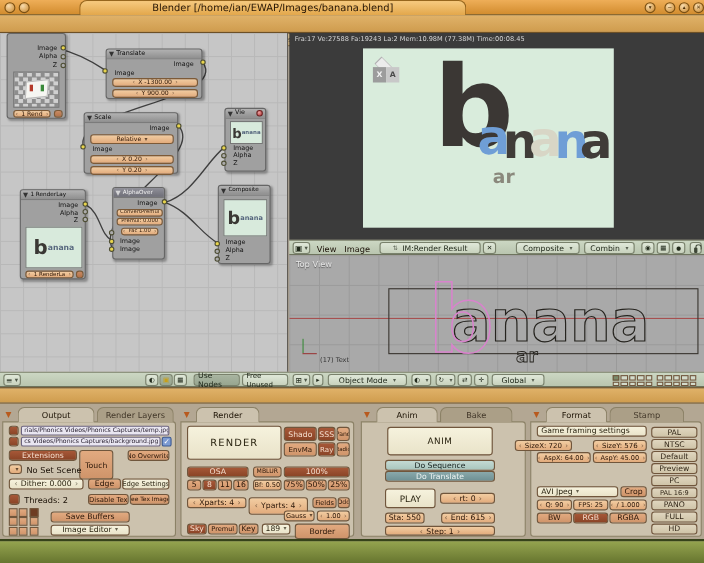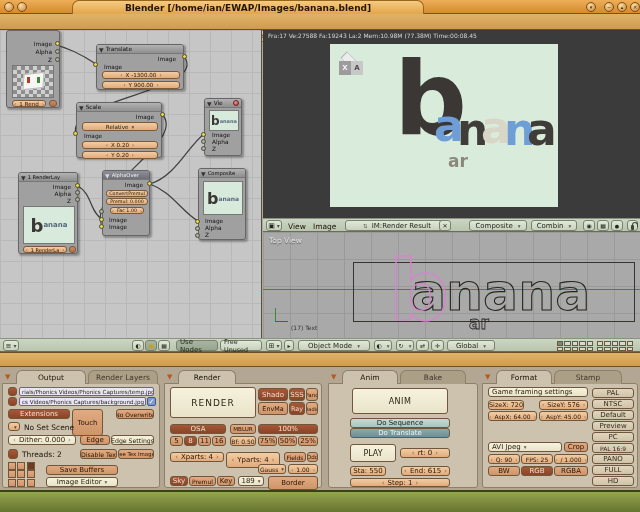--- a/index.html
+++ b/index.html
@@ -1,21 +1,21 @@
 <!DOCTYPE html>
 <html><head>
 <meta charset="utf-8">
 <style>
 *{margin:0;padding:0;box-sizing:border-box}
 body{background:#3a3a3a;font-family:"DejaVu Sans",sans-serif}
 #screen{position:relative;width:640px;height:512px;overflow:hidden;background:#b3a793;color:#1c1208}
 .abs{position:absolute}
 
 .titlebar{left:0;top:0;width:640px;height:14px;background:linear-gradient(#eeae58,#d28c2e);border-bottom:1px solid #7a5414}
-.titletab{left:72px;top:0;width:352px;height:14px;background:linear-gradient(#f6ca80,#e2a64a);border:1px solid #96661e;border-bottom:none;border-radius:7px 7px 0 0;display:flex;align-items:center;justify-content:center;font-weight:bold;font-size:9px;color:#241404}
+.titletab{left:72px;top:0;width:352px;height:14px;background:linear-gradient(#f6ca80,#e2a64a);border:1px solid #96661e;border-bottom:none;border-radius:7px 7px 0 0;display:flex;align-items:center;justify-content:center;font-weight:normal;font-size:9px;color:#241404}
 .cbtn{width:10px;height:10px;border-radius:50%;background:radial-gradient(circle at 35% 30%,#f8dcae,#c8862c);border:1px solid #7a5014;display:flex;align-items:center;justify-content:center;font-size:5px;color:#4a2e08}
 
 .topbar{left:0;top:14px;width:640px;height:16px;background:linear-gradient(#e0b269,#cf9c4e);border-bottom:1px solid #6d5026}
 .menu{position:absolute;top:18px;font-size:7.5px;color:#2a1c08}
 .hfield{position:absolute;height:12px;background:linear-gradient(#eccf96,#dcb470);border:1px solid #87683a;border-radius:7px;display:flex;align-items:center;padding:0 4px;font-size:6.5px;color:#2a1a06;gap:2px}
 .greenbtn{position:absolute;height:12px;background:linear-gradient(#55b553,#1f7d2c);border:1px solid #14571c;border-radius:7px;display:flex;align-items:center;padding:0 4px;font-size:6.2px;color:#f2fbef;gap:3px}
 .stats{position:absolute;font-size:6px;letter-spacing:-.1px;color:#2c1e08;font-weight:bold}
 
 .greenhdr{background:linear-gradient(#ccd7c3,#b9c5af);border-top:1px solid #8a937d;border-bottom:1px solid #676e58}
 .ghost{position:absolute;height:11px;background:linear-gradient(#e0e8d9,#c8d2bd);border:1px solid #79816c;border-radius:3px;display:flex;align-items:center;justify-content:center;font-size:7px;color:#222a1c;padding:0 3px;gap:2px}
@@ -301,21 +301,21 @@
     </div>
   </div>
 
   <div class="abs greenhdr" style="left:263px;top:218px;width:377px;height:14px">
     <div class="ghost" style="left:3px;top:1px;width:16px">
         <span>▣</span>
         <span class="tiny">▾</span>
       </div>
     <span class="abs" style="left:25px;top:3px;font-size:7.5px">View</span>
     <span class="abs" style="left:50px;top:3px;font-size:7.5px">Image</span>
-    <div class="ghost db" style="left:82px;top:1px;width:104px">
+    <div class="ghost db" style="left:82px;top:1px;width:92px">
         <span>IM:Render Result</span>
       </div>
     <div class="ghost" style="left:176px;top:1px;width:12px">
         <span style="font-size:6px">✕</span>
       </div>
     <div class="ghost dd" style="left:206px;top:1px;width:58px">
         <span>Composite</span>
       </div>
     <div class="ghost dd" style="left:268px;top:1px;width:46px">
         <span>Combin</span>
@@ -640,21 +640,21 @@
   <div class="abs tab on" style="left:496px;top:370px;width:56px">
       <span>Format</span>
     </div>
   <div class="abs tab off" style="left:554px;top:370px;width:68px">
       <span>Stamp</span>
     </div>
   <div class="abs pbody" style="left:482px;top:383px;width:156px;height:105px"></div>
   <div class="b cream" style="left:488px;top:387px;width:100px;height:10px;justify-content:flex-start;padding:0 3px">
       <span>Game framing settings</span>
     </div>
-  <div class="b fld arr" style="left:488px;top:400px;width:36px;height:10px;font-size:6.4px">
+  <div class="b fld arr" style="left:468px;top:400px;width:52px;height:10px;font-size:6.4px">
       <span>SizeX: 720</span>
     </div>
   <div class="b fld arr" style="left:539px;top:400px;width:49px;height:10px;font-size:6.4px">
       <span>SizeY: 576</span>
     </div>
   <div class="b fld arr" style="left:488px;top:411px;width:49px;height:10px;font-size:6px">
       <span>AspX: 64.00</span>
     </div>
   <div class="b fld arr" style="left:539px;top:411px;width:49px;height:10px;font-size:6px">
       <span>AspY: 45.00</span>

